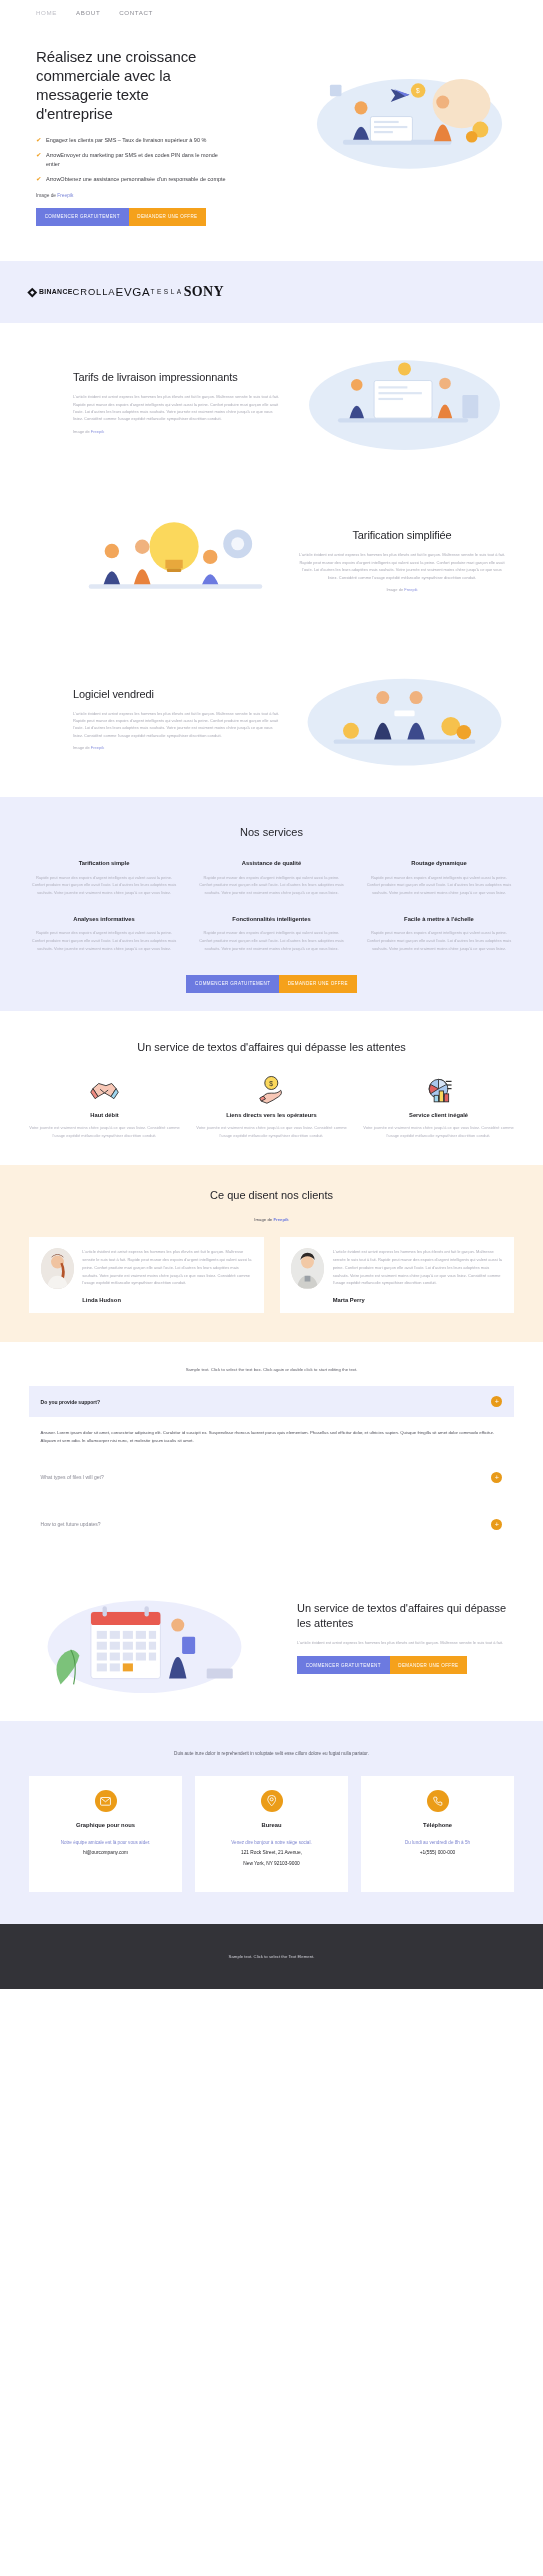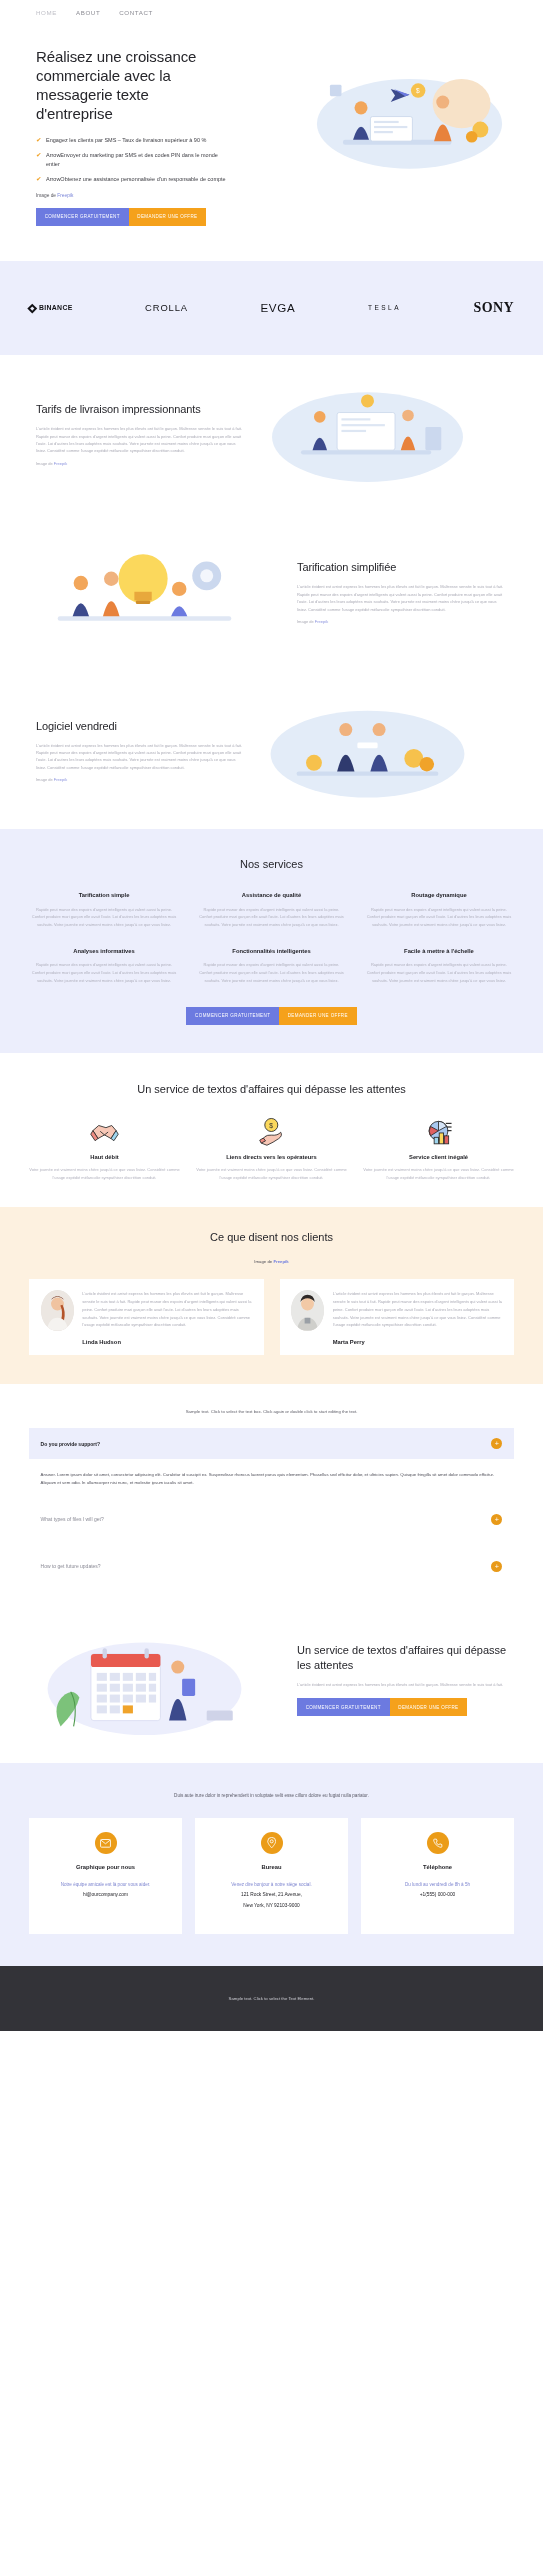--- a/index.html
+++ b/index.html
@@ -81,24 +81,24 @@
 
   .hero-art {
     position: absolute;
     right: 24.6px; top: 35px;
     width: 217px; height: 116px;
   }
 
   
   .logos {
     background: #eceefc;
-    height: 94px;
+    height: 62px;
     display: flex;
     align-items: center;
-    justify-content: space-between;
+    justify-content: flex-start;
     padding: 0 29px;
   }
   .logo {
     font-size: 9.4px;
     font-weight: 700;
     color: #121216;
     letter-spacing: 0.4px;
     display: flex;
     align-items: center;
     gap: 2.2px;
@@ -118,22 +118,23 @@
     background: #eceefc;
   }
 
   
   .split {
     display: flex;
     align-items: center;
     padding: 24.6px 36px;
     gap: 13px;
     background: #ffffff;
-  }
-  .split.rev { flex-direction: row-reverse; }
+    margin-left: 37px;
+  }
+  .split.rev { flex-direction: row-reverse; text-align: center; }
   .split .col-text { width: 210px; flex: none; }
   .split .col-art  { flex: 1; height: 109px; position: relative; }
   .split h2 {
     font-size: 11px;
     font-weight: 400;
     color: #26262b;
     line-height: 1.3;
     margin-bottom: 8.7px;
     letter-spacing: -0.1px;
   }
@@ -141,21 +142,21 @@
     font-size: 4px;
     line-height: 1.85;
     color: #a9a9b4;
   }
   .credit-sm { font-size: 4px; color: #a9a9b4; margin-top: 5.8px; }
   .credit-sm a { color: #8b93de; text-decoration: none; }
 
   
   .services {
     background: #eceefc;
-    padding: 29px 29px 28px 29px;
+    padding: 29px 29px 18px 29px;
   }
   .services h2 {
     text-align: center;
     font-size: 11px;
     font-weight: 400;
     color: #26262b;
     margin-bottom: 22px;
   }
   .svc-grid {
     display: grid;

